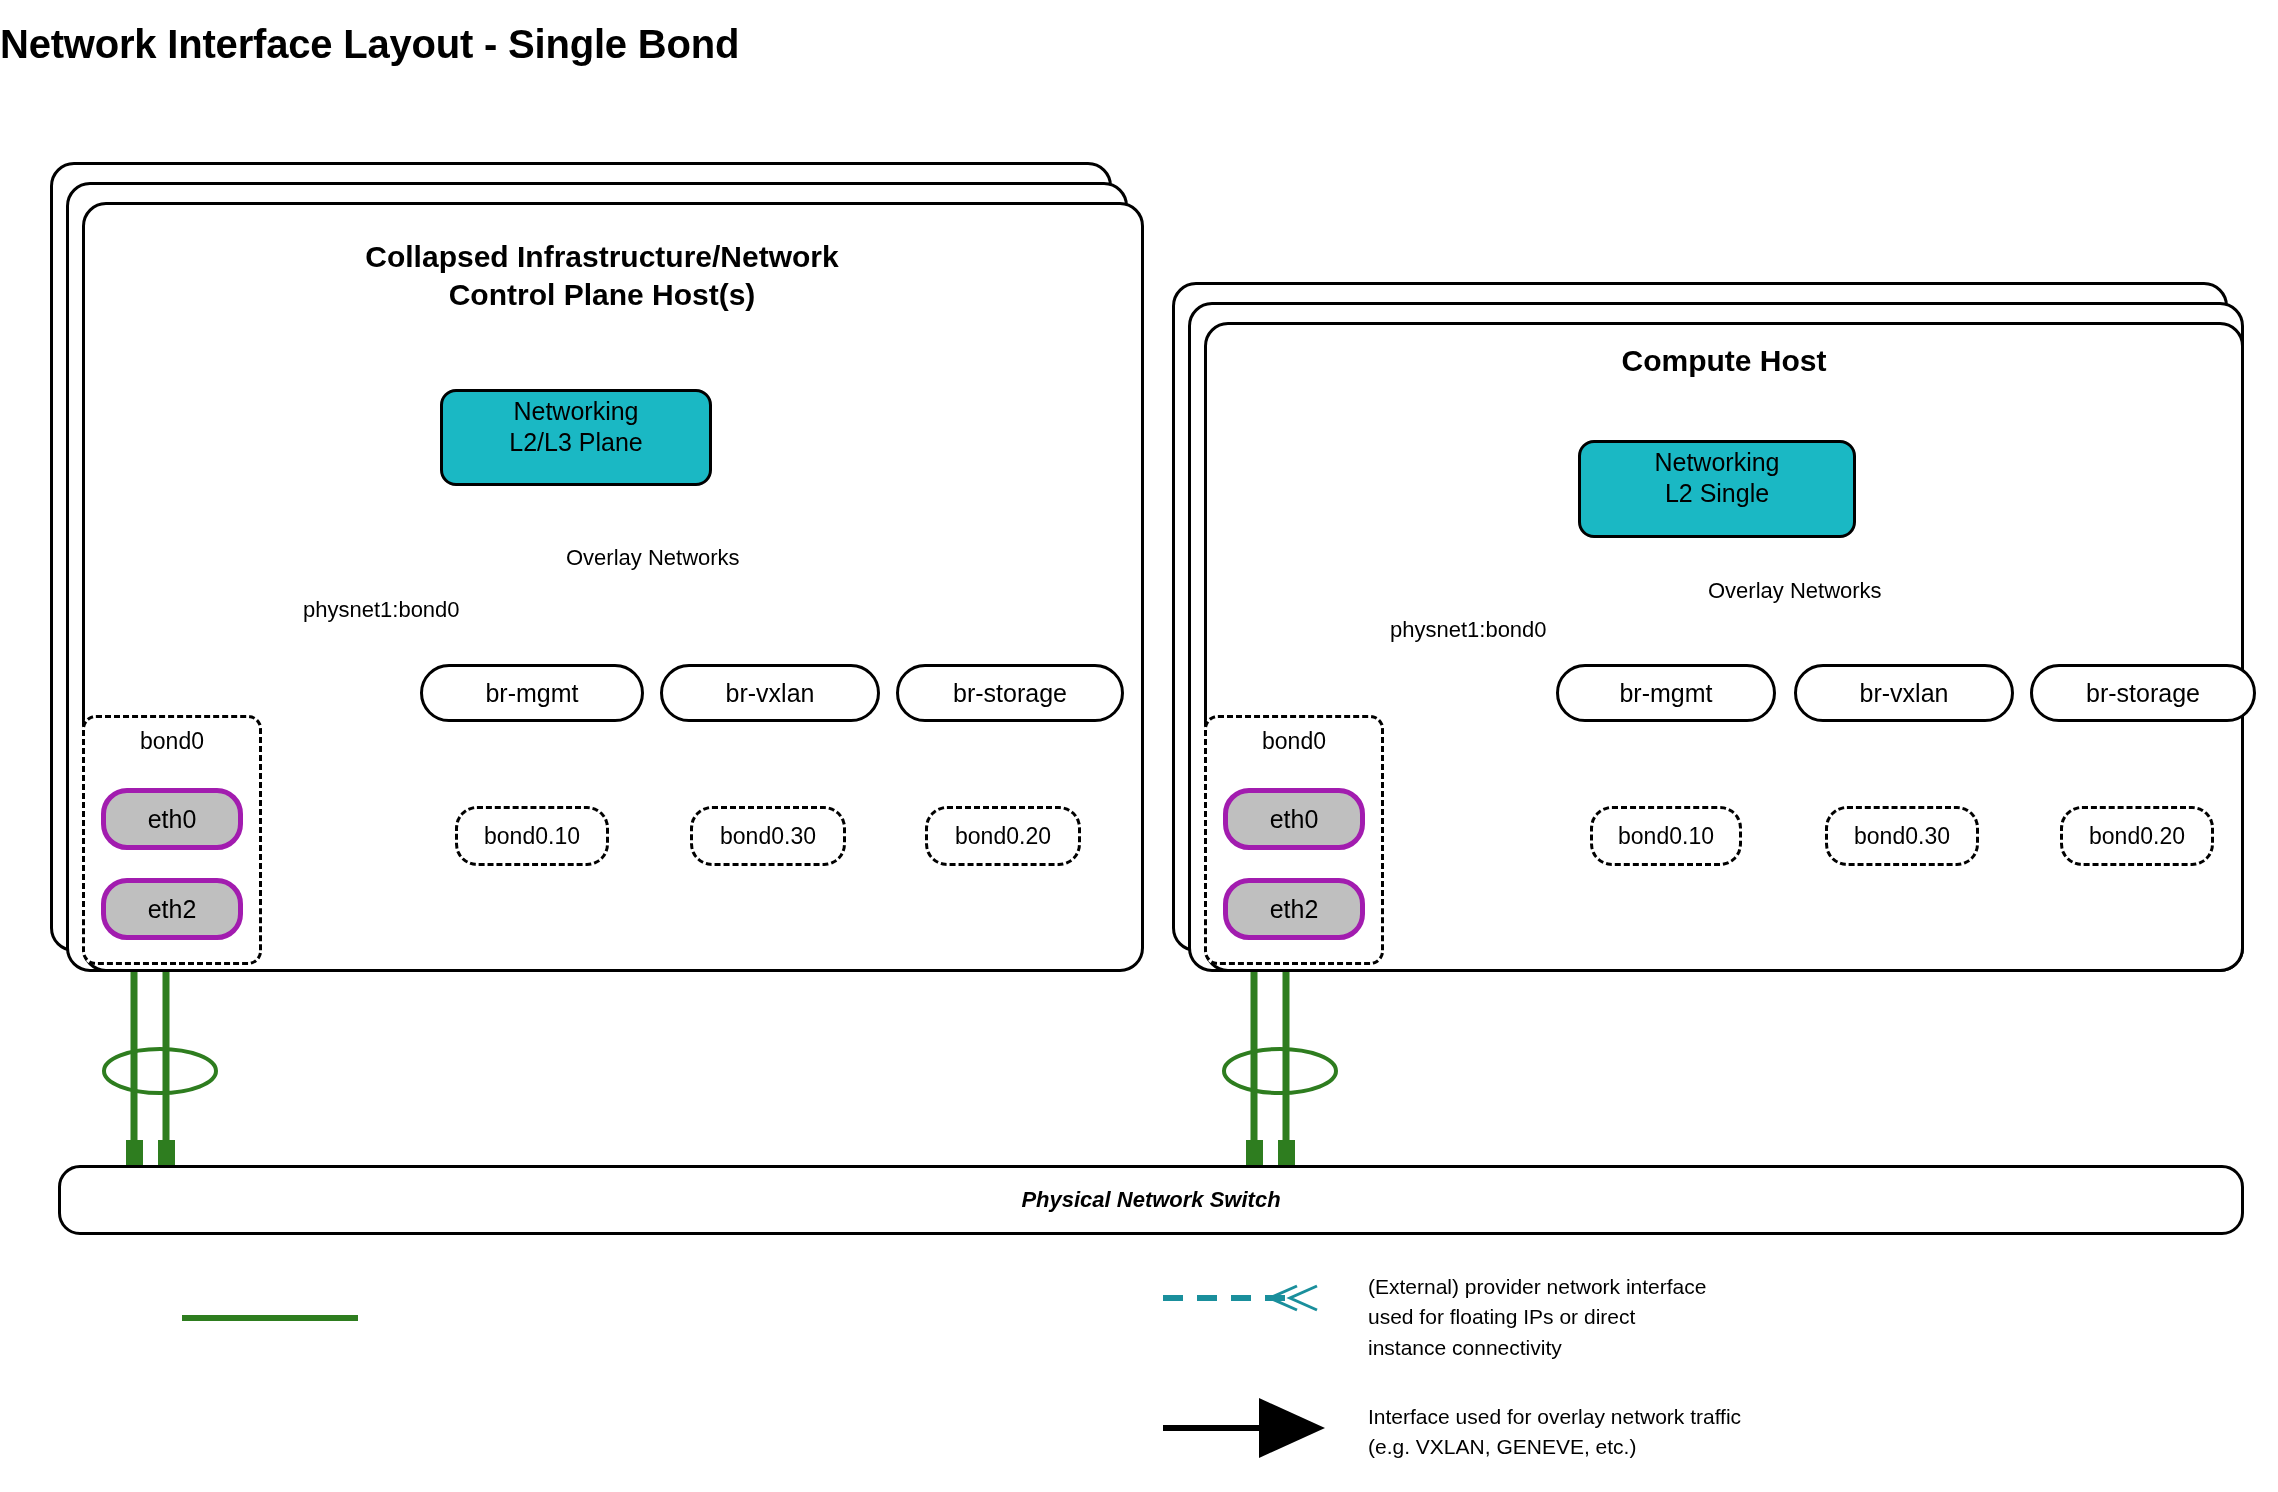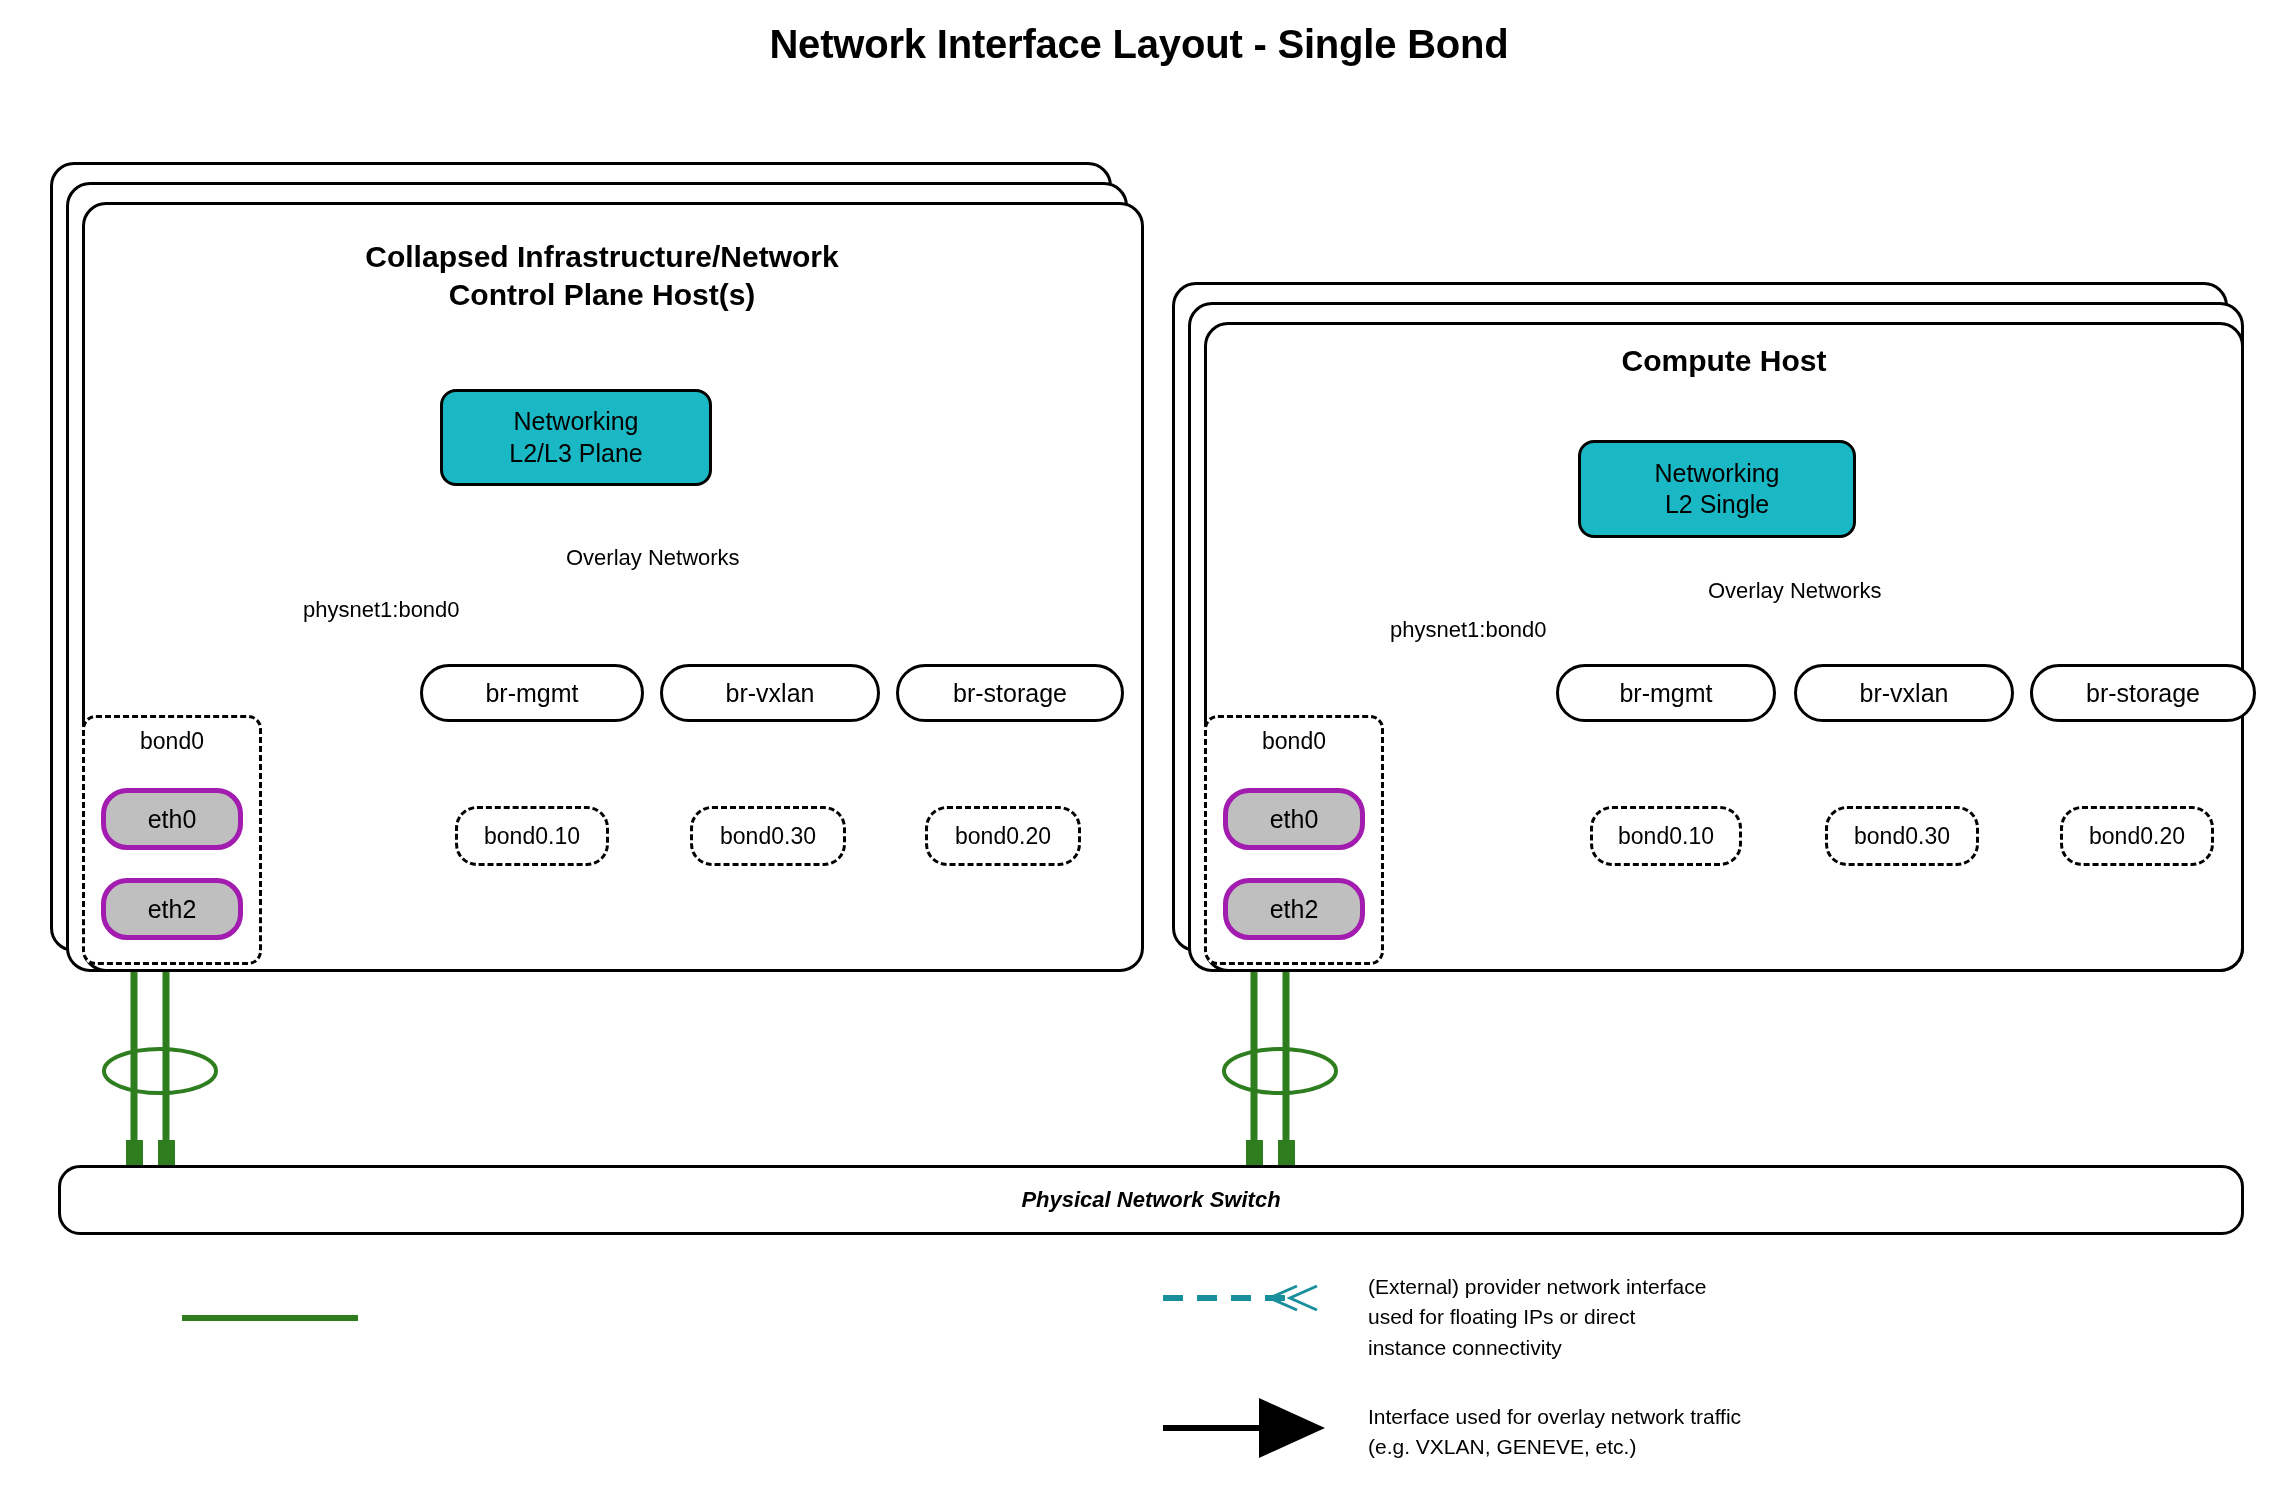--- a/index.html
+++ b/index.html
@@ -20,21 +20,20 @@
     left: 0; top: 0;
     width: 2278px;
     height: 1492px;
     pointer-events: none;
   }
   .abs { position: absolute; }
 
   
   #title {
     left: 0; top: 22px; width: 2278px;
-    text-align: center;
     font-size: 40px;
     font-weight: bold;
     color: #000;
     letter-spacing: -0.2px;
   }
 
   
   .stack-card {
     border: 3px solid #000;
     border-radius: 24px;
@@ -50,21 +49,20 @@
     line-height: 1.25;
   }
 
   
   .agent-box {
     position: absolute;
     background: #1ab8c4;
     border: 3px solid #000;
     border-radius: 16px;
     display: flex;
-    align-items: center;
     justify-content: center;
     text-align: center;
     font-size: 25px;
     color: #000;
     line-height: 1.25;
     padding: 4px 8px;
   }
 
   
   .bridge {

